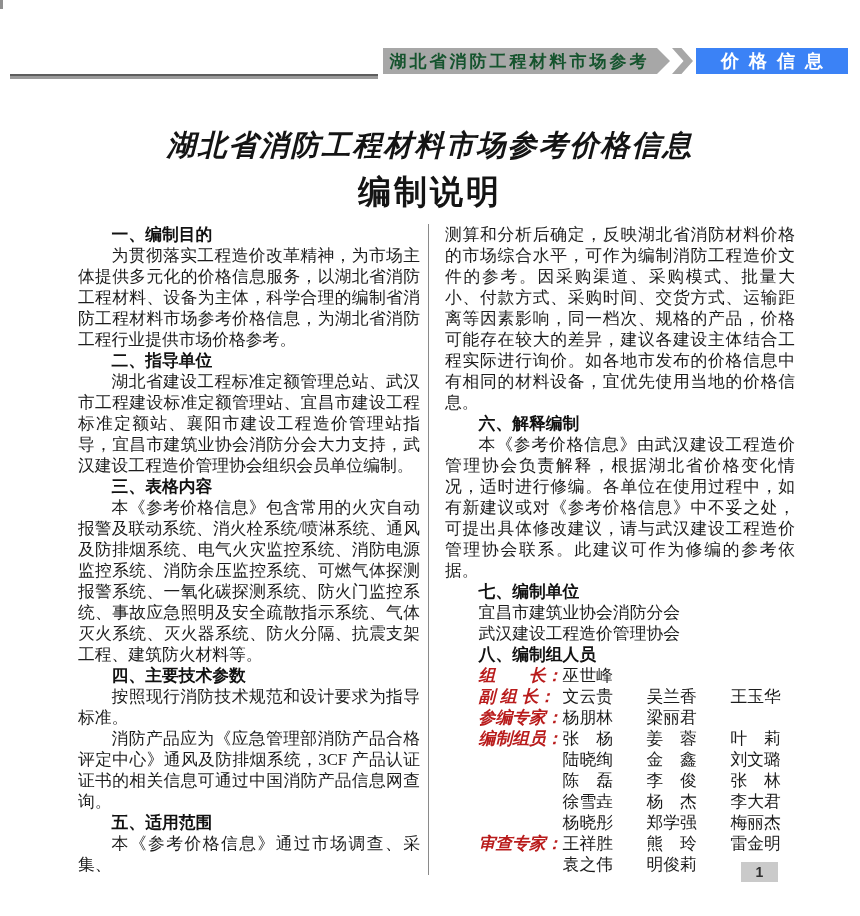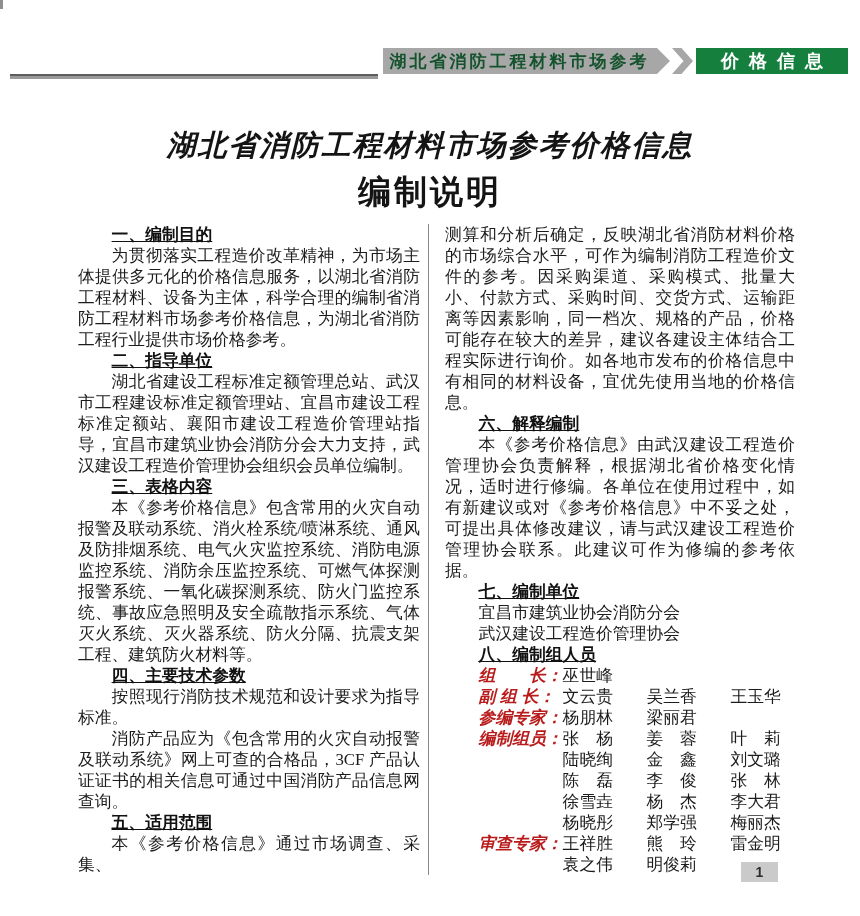--- a/index.html
+++ b/index.html
@@ -31,21 +31,21 @@
     padding-right: 14px;
     clip-path: polygon(0 0, calc(100% - 13px) 0, 100% 50%, calc(100% - 13px) 100%, 0 100%);
   }
   .crumb-chevron {
     position: absolute; left: 672px; top: 48px; width: 21px; height: 26px;
     background: #a7a7a7;
     clip-path: polygon(0 0, 45% 0, 100% 50%, 45% 100%, 0 100%, 55% 50%);
   }
   .crumb-dark {
     position: absolute; left: 696px; top: 48px; width: 152px; height: 26px;
-    background: #15803d; color: #ffffff;
+    background: #3b82f6; color: #ffffff;
     font-family: "Liberation Sans", "DejaVu Sans", sans-serif;
     font-weight: bold; font-size: 18px; letter-spacing: 10px;
     display: flex; align-items: center; justify-content: center;
     padding-left: 10px;
   }
   
   .doc-title {
     position: absolute; left: 0; top: 126px; width: 100%;
     text-align: center; font-weight: bold; font-size: 29px;
     letter-spacing: 2px; color: #141414; font-style: italic;
@@ -68,21 +68,20 @@
     flex: 0 0 1px;
   }
   .col-left, .col-right {
     font-size: 16.8px; line-height: 21px; color: #1c1c1c;
     text-align: justify; word-break: break-all;
   }
   .sec-heading {
     font-family: "Liberation Sans", "DejaVu Sans", sans-serif;
     font-weight: bold; text-indent: 2em; text-align: left;
     color: #111111;
-    text-decoration: underline;
   }
   .para { text-indent: 2em; }
   .para-cont { text-indent: 0; }
   .unit-line { text-indent: 2em; text-align: left; }
   
   .roster-row { display: flex; margin-left: 2em; text-align: left; }
   .roster-label {
     flex: 0 0 5em;
     font-family: "Liberation Sans", "DejaVu Sans", sans-serif;
     font-weight: bold; color: #b91c1c; white-space: pre; font-style: italic;
@@ -120,21 +119,21 @@
 
     <div class="col-left">
       <div class="sec-heading">一、编制目的</div>
       <div class="para">为贯彻落实工程造价改革精神，为市场主体提供多元化的价格信息服务，以湖北省消防工程材料、设备为主体，科学合理的编制省消防工程材料市场参考价格信息，为湖北省消防工程行业提供市场价格参考。</div>
       <div class="sec-heading">二、指导单位</div>
       <div class="para">湖北省建设工程标准定额管理总站、武汉市工程建设标准定额管理站、宜昌市建设工程标准定额站、襄阳市建设工程造价管理站指导，宜昌市建筑业协会消防分会大力支持，武汉建设工程造价管理协会组织会员单位编制。</div>
       <div class="sec-heading">三、表格内容</div>
       <div class="para">本《参考价格信息》包含常用的火灾自动报警及联动系统、消火栓系统/喷淋系统、通风及防排烟系统、电气火灾监控系统、消防电源监控系统、消防余压监控系统、可燃气体探测报警系统、一氧化碳探测系统、防火门监控系统、事故应急照明及安全疏散指示系统、气体灭火系统、灭火器系统、防火分隔、抗震支架工程、建筑防火材料等。</div>
       <div class="sec-heading">四、主要技术参数</div>
       <div class="para">按照现行消防技术规范和设计要求为指导标准。</div>
-      <div class="para">消防产品应为《包含常用的火灾自动报警及联动系统》网上可查的合格品，3CF 产品认证证书的相关信息可通过中国消防产品信息网查询。</div>
+      <div class="para">消防产品应为《应急管理部消防产品合格评定中心》通风及防排烟系统，3CF 产品认证证书的相关信息可通过中国消防产品信息网查询。</div>
       <div class="sec-heading">五、适用范围</div>
       <div class="para">本《参考价格信息》通过市场调查、采集、</div>
     </div>
 
     <div class="col-divider"></div>
 
     <div class="col-right">
       <div class="para para-cont">测算和分析后确定，反映湖北省消防材料价格的市场综合水平，可作为编制消防工程造价文件的参考。因采购渠道、采购模式、批量大小、付款方式、采购时间、交货方式、运输距离等因素影响，同一档次、规格的产品，价格可能存在较大的差异，建议各建设主体结合工程实际进行询价。如各地市发布的价格信息中有相同的材料设备，宜优先使用当地的价格信息。</div>
       <div class="sec-heading">六、解释编制</div>
       <div class="para">本《参考价格信息》由武汉建设工程造价管理协会负责解释，根据湖北省价格变化情况，适时进行修编。各单位在使用过程中，如有新建议或对《参考价格信息》中不妥之处，可提出具体修改建议，请与武汉建设工程造价管理协会联系。此建议可作为修编的参考依据。</div>

